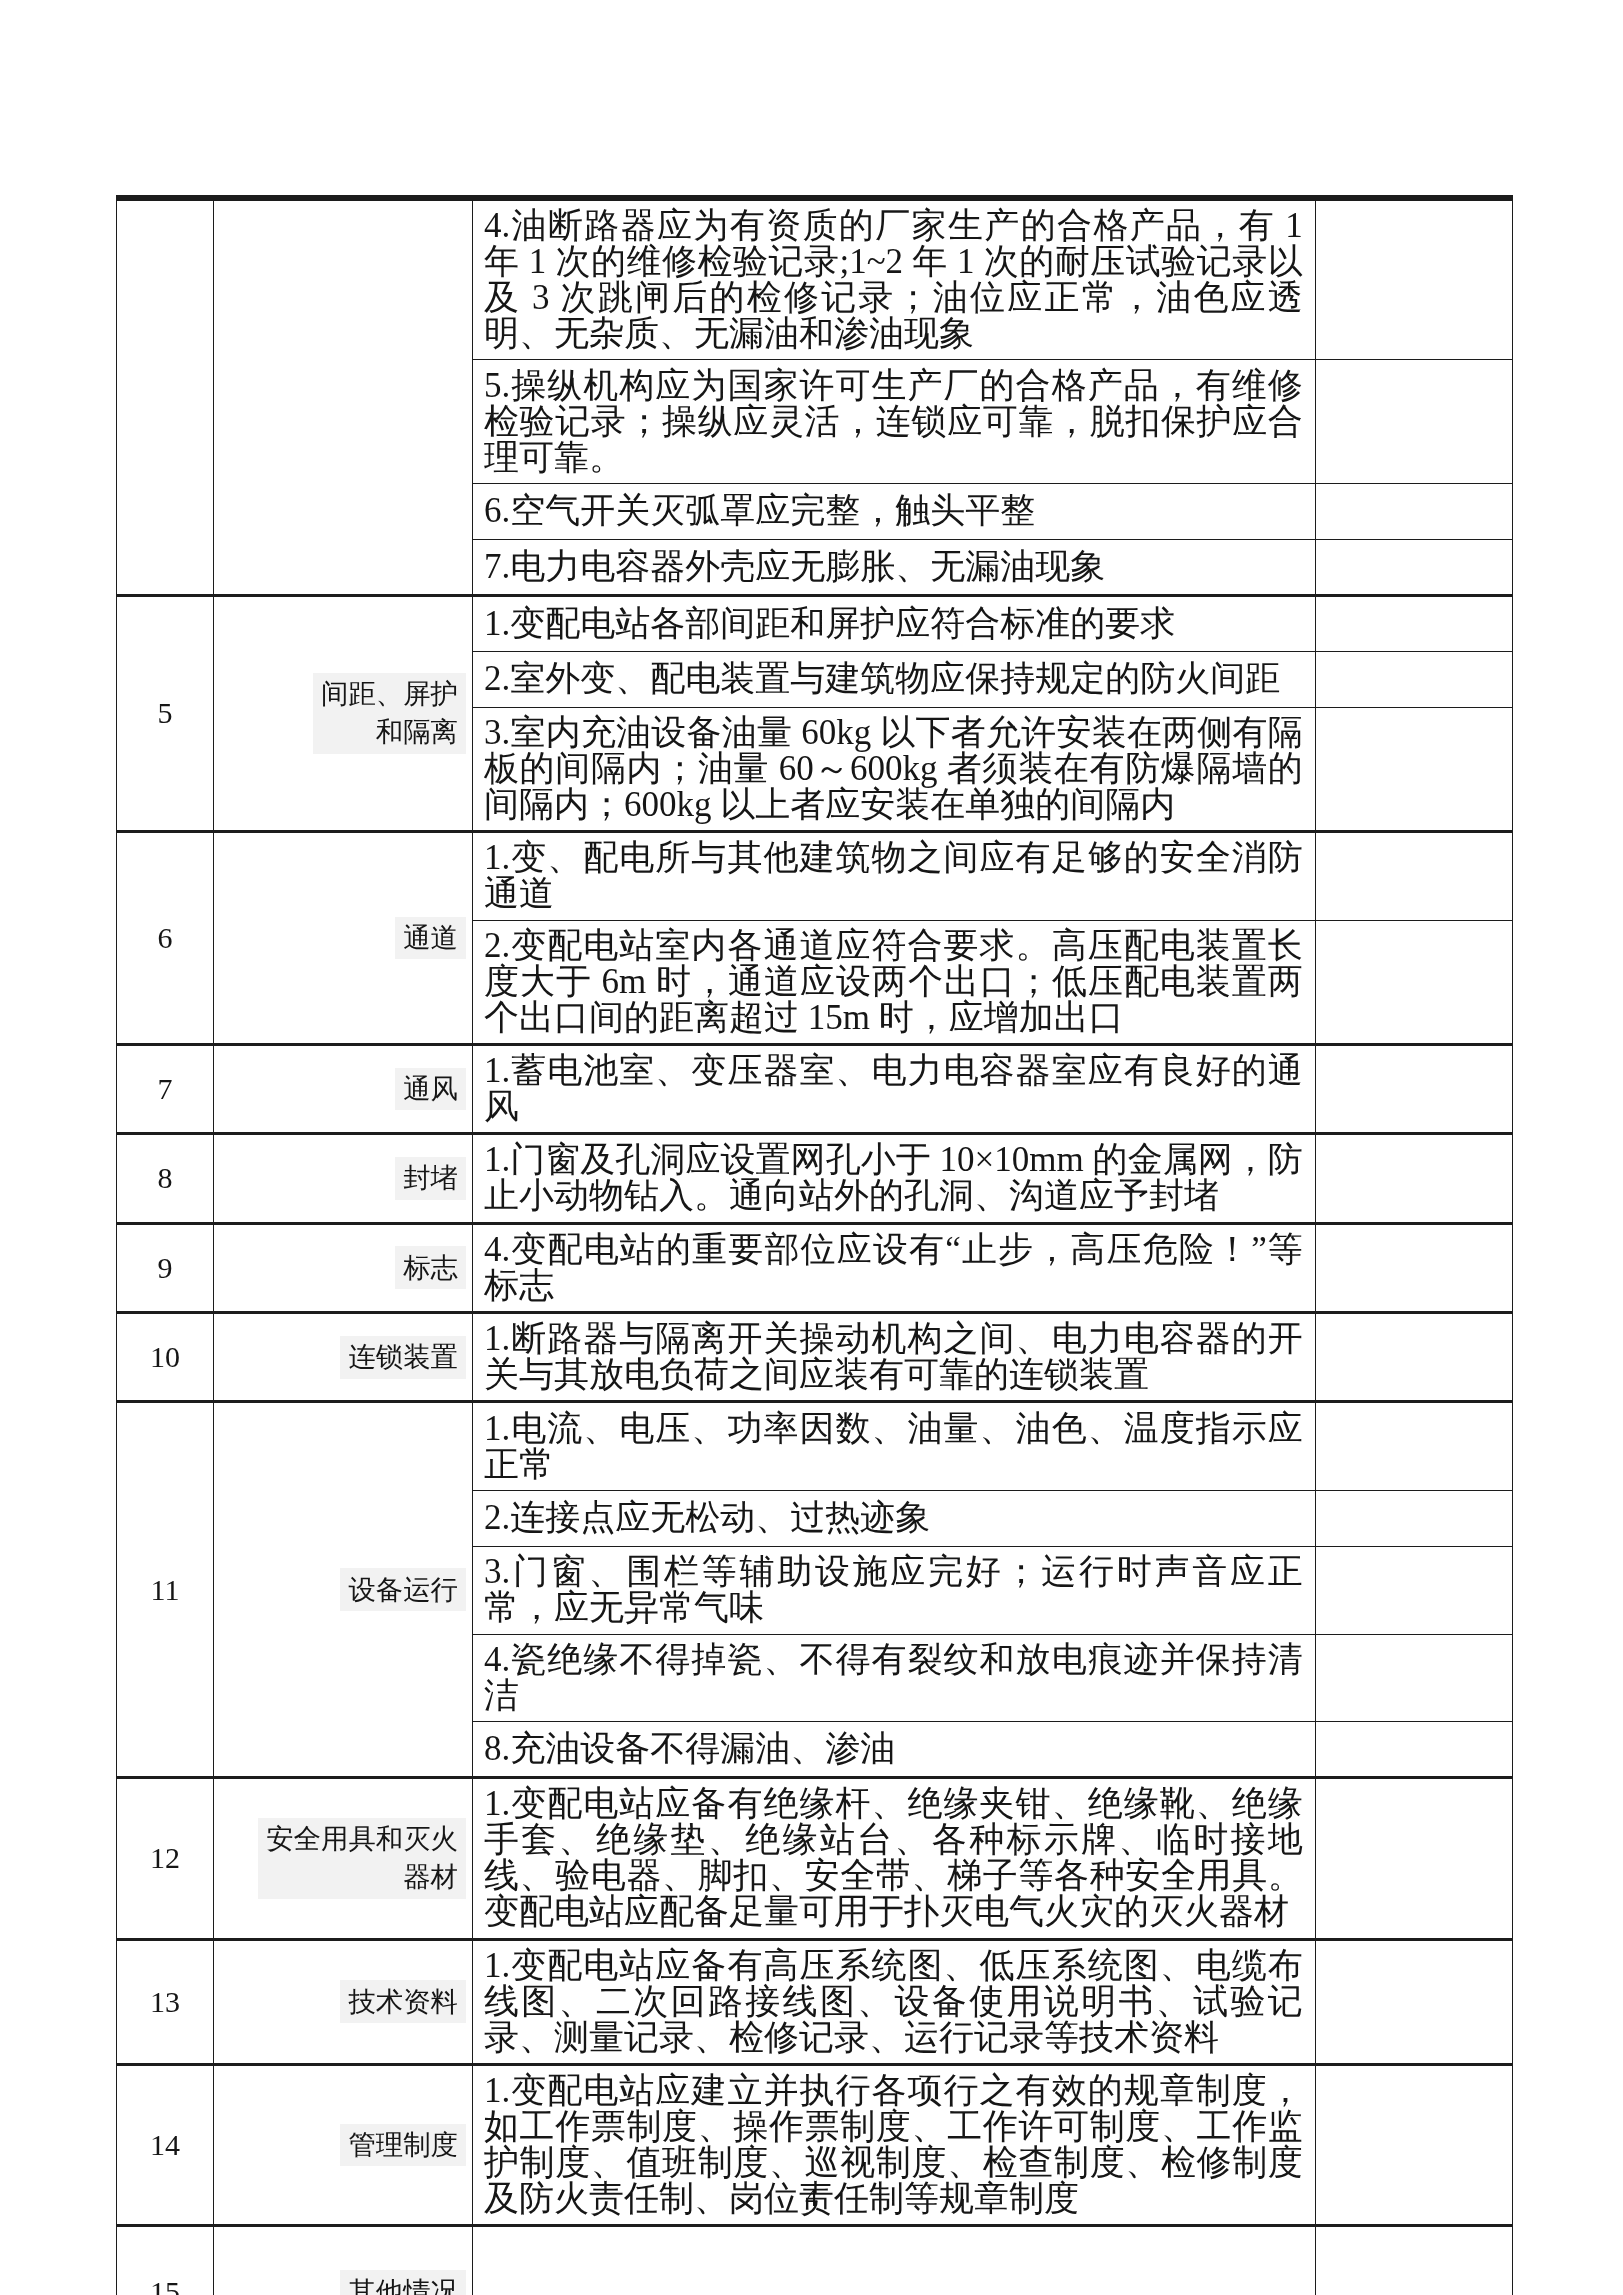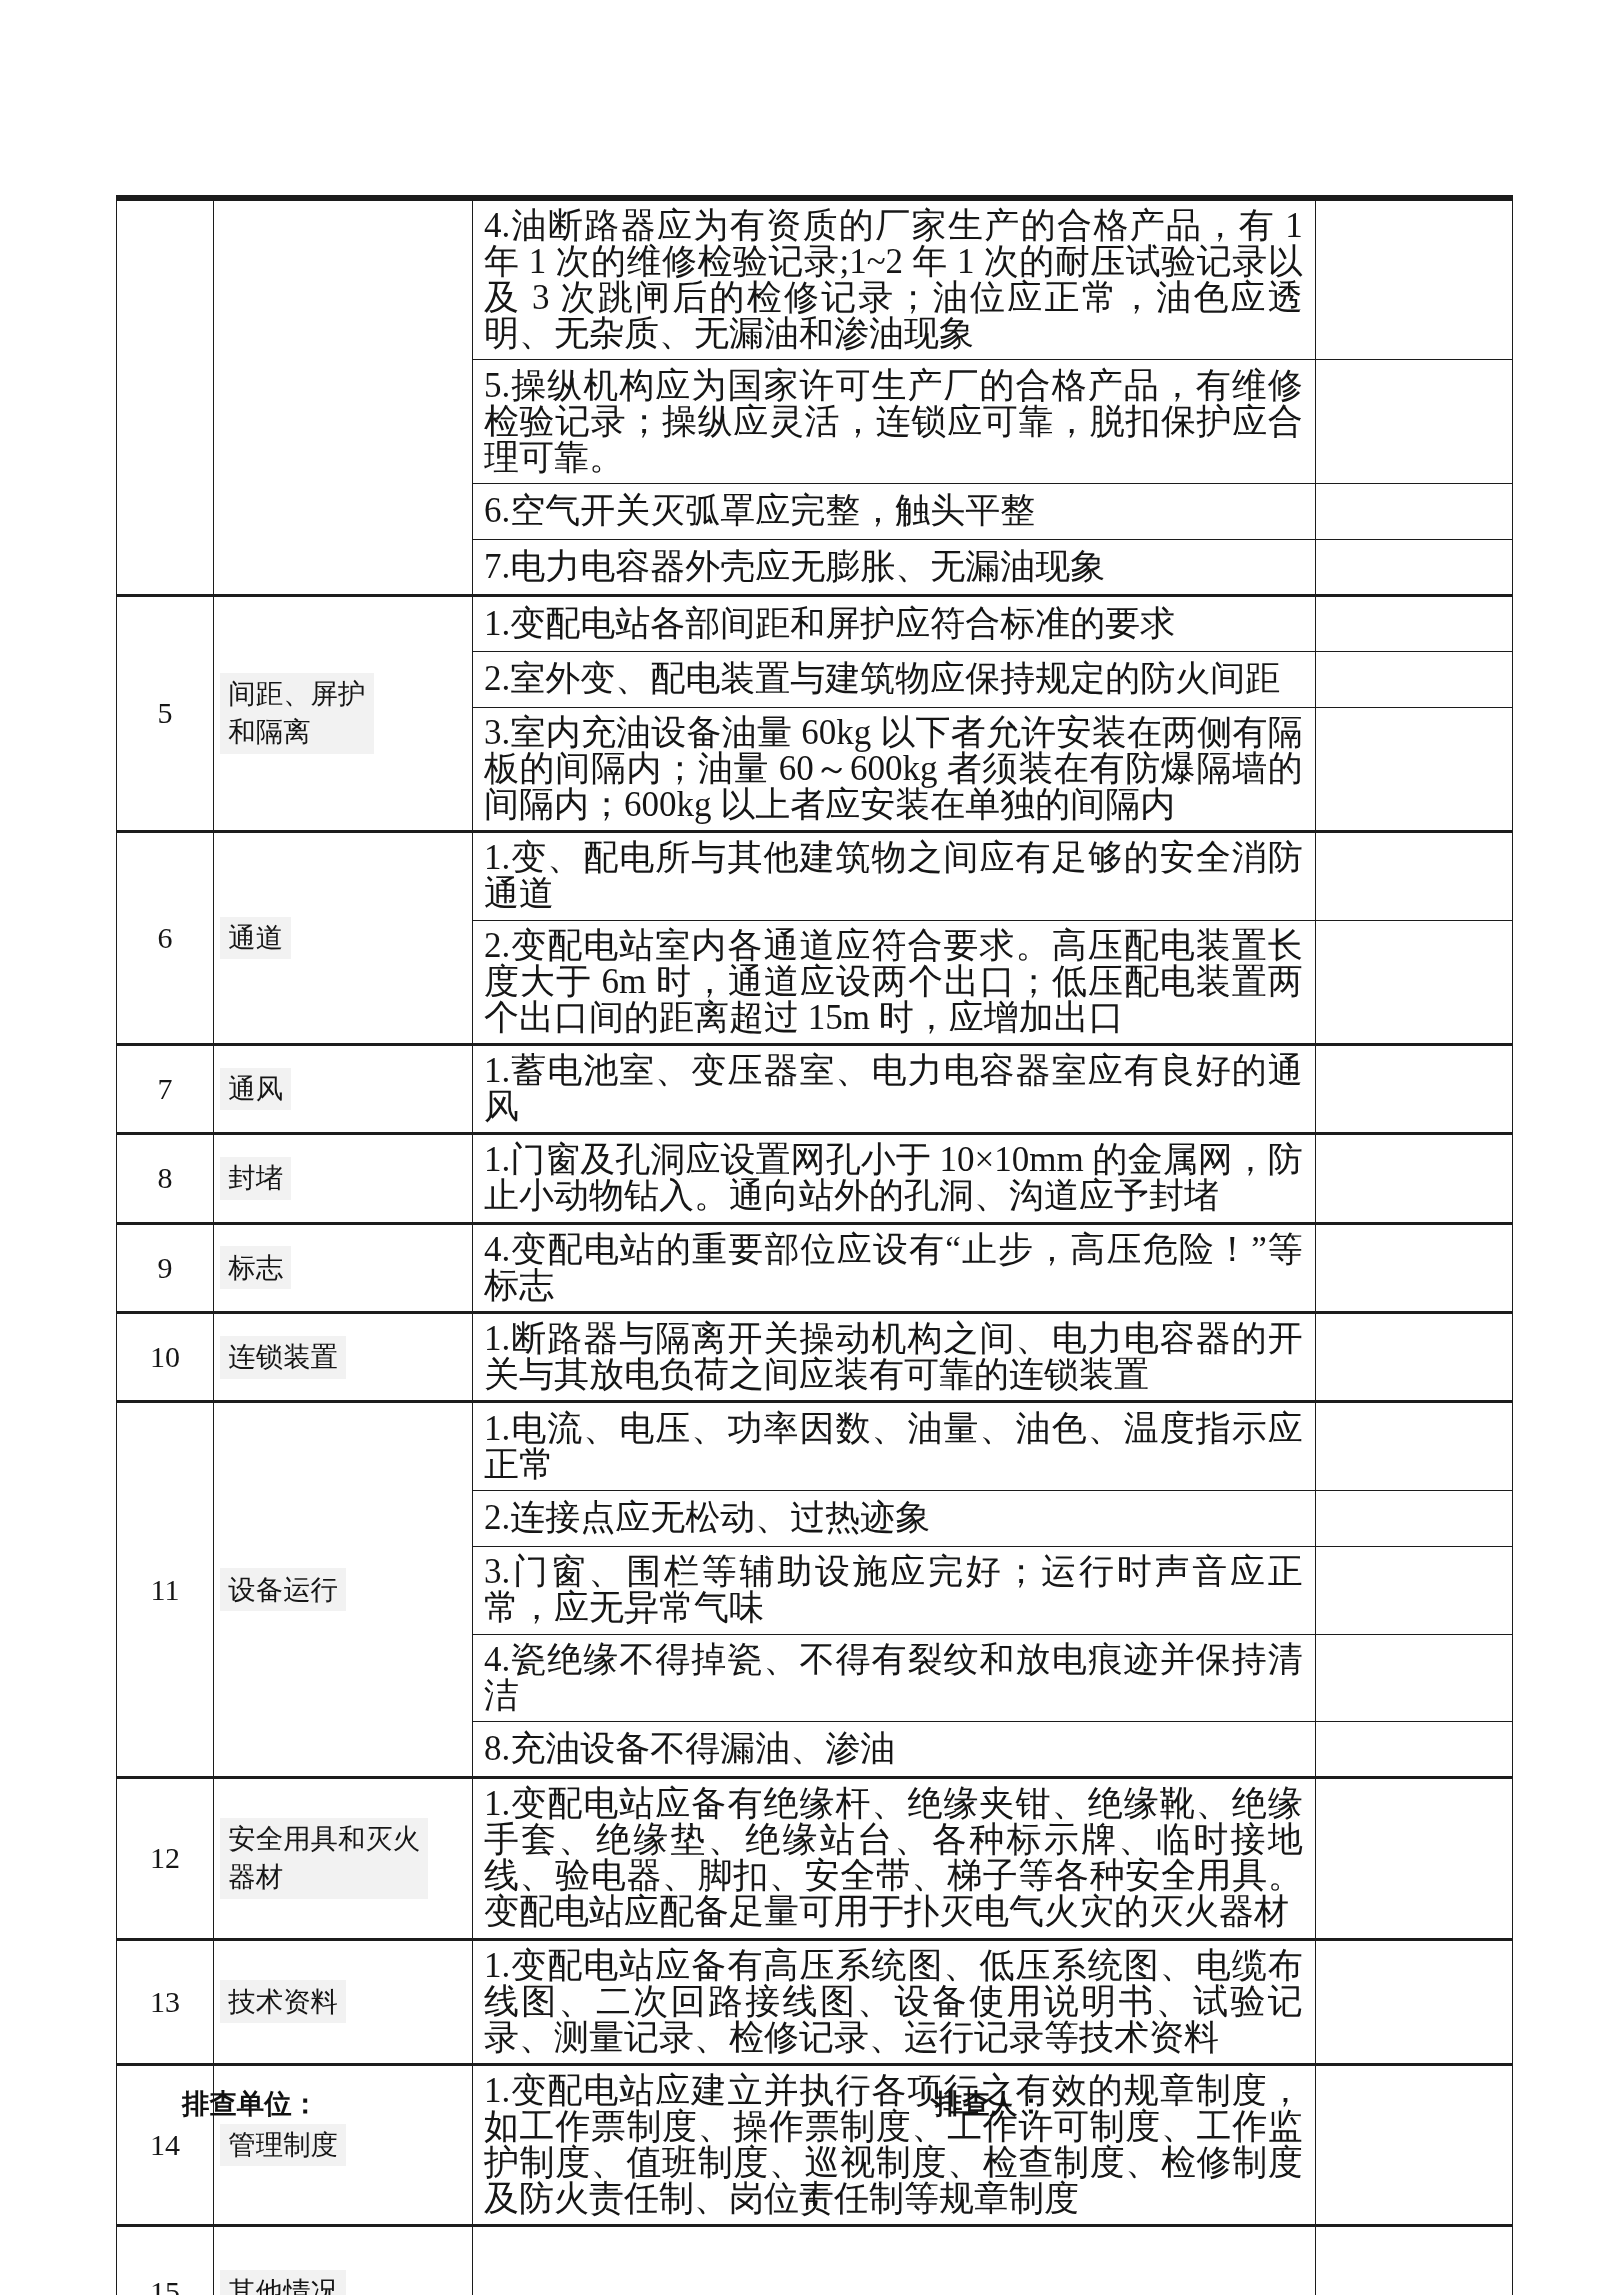--- a/index.html
+++ b/index.html
@@ -27,21 +27,21 @@
     overflow:hidden;
   }
   tr.sec > td { border-top:3.6px solid #1c1c1c; }
 
   td.num {
     text-align:center;
     font-size:30px;
     padding:0 3.6px;
   }
   td.cat {
-    text-align:left;
+    text-align:right;
     font-size:27.4px;
     line-height:38px;
     padding:0 6px;
   }
   .hl {
     background:#f2f2f2;
     display:inline-block;
     padding:2.4px 8.3px;
     white-space:pre-line;
   }
@@ -206,21 +206,17 @@
       <tr class="sec" style="height:132px">
         <td class="num"><span>15</span></td>
         <td class="cat"><span class="hl">其他情况</span></td>
         <td class="item"></td>
         <td class="result"></td>
       </tr>
 
     </tbody>
   </table>
 
-  <div class="footer">
-    <span class="unit">排查单位：</span>
-    <span class="inspector">排查人：</span>
-  </div>
 
   <div class="pageno">4</div>
 
 </div>
 
 
 </body></html>

